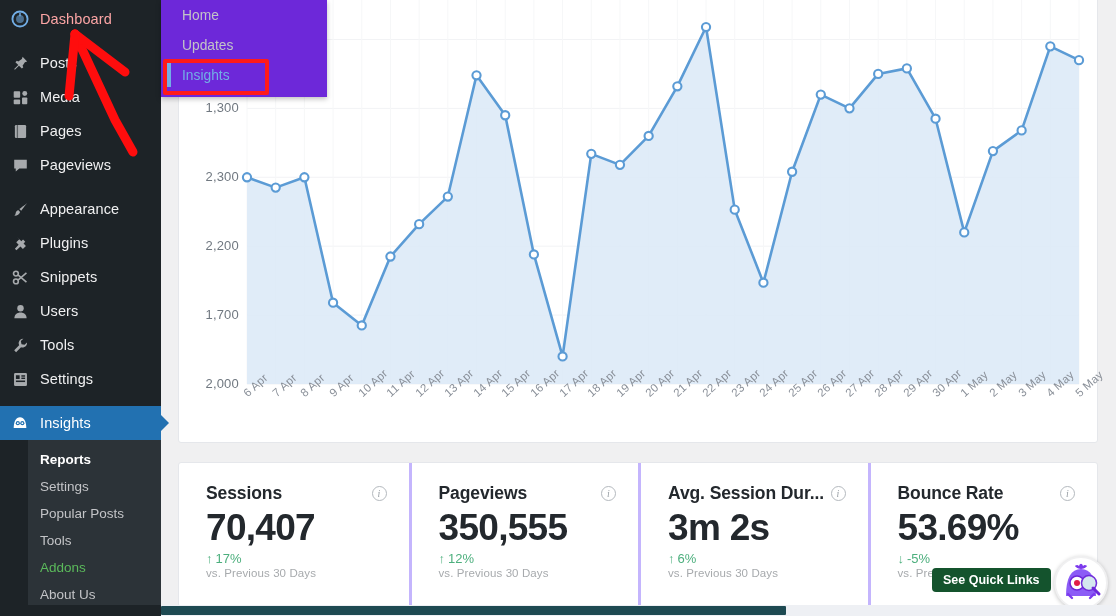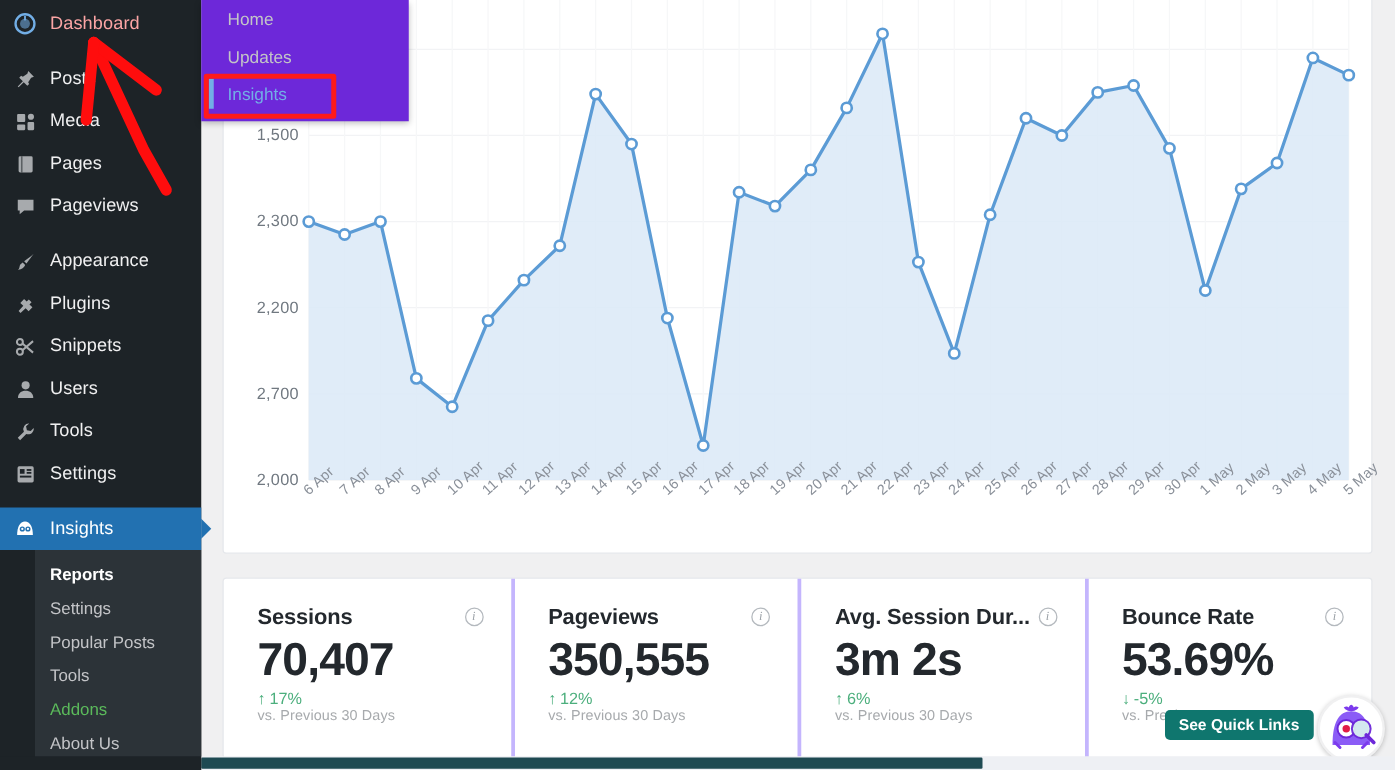--- a/index.html
+++ b/index.html
@@ -223,21 +223,21 @@
     margin-top: 1px;
     font-size: 11.5px;
     color: #a7aaad;
     letter-spacing: .1px;
   }
 
   
   #quicklinks-tip {
     position: absolute;
     left: 932px; top: 568px;
-    background: #0f766e;
+    background: #14532d;
     color: #ffffff;
     font-size: 12.5px;
     font-weight: bold;
     padding: 5px 11px;
     border-radius: 4px;
     white-space: nowrap;
     z-index: 60;
   }
   #mascot {
     position: absolute;
@@ -493,24 +493,24 @@
             <circle cx="727.8620689655172" cy="159.39636363636362" r="4.1" fill="#ffffff" stroke="#5b9bd5" stroke-width="2.1"></circle>
             <circle cx="756.551724137931" cy="209.7" r="4.1" fill="#ffffff" stroke="#5b9bd5" stroke-width="2.1"></circle>
             <circle cx="785.2413793103448" cy="323.4" r="4.1" fill="#ffffff" stroke="#5b9bd5" stroke-width="2.1"></circle>
             <circle cx="813.9310344827586" cy="242.08727272727273" r="4.1" fill="#ffffff" stroke="#5b9bd5" stroke-width="2.1"></circle>
             <circle cx="842.6206896551724" cy="221.41454545454548" r="4.1" fill="#ffffff" stroke="#5b9bd5" stroke-width="2.1"></circle>
             <circle cx="871.3103448275863" cy="137.34545454545457" r="4.1" fill="#ffffff" stroke="#5b9bd5" stroke-width="2.1"></circle>
             <circle cx="900" cy="151.12727272727273" r="4.1" fill="#ffffff" stroke="#5b9bd5" stroke-width="2.1"></circle>
           </svg>
         <div id="ytick-host">
             <div class="ytick" style="left: 0px; top: 467px;">2,000</div>
-            <div class="ytick" style="left: 0px; top: 398.091px;">2,700</div>
+            <div class="ytick" style="left: 0px; top: 398.091px;">1,700</div>
             <div class="ytick" style="left: 0px; top: 329.182px;">2,200</div>
             <div class="ytick" style="left: 0px; top: 260.273px;">2,300</div>
-            <div class="ytick" style="left: 0px; top: 191.364px;">1,500</div>
+            <div class="ytick" style="left: 0px; top: 191.364px;">1,300</div>
             <div class="ytick" style="left: 0px; top: 122.455px;">2,500</div>
           </div>
         <div id="xtick-host">
             <div class="xtick" style="left: 62px; top: 481px;">6 Apr</div>
             <div class="xtick" style="left: 90.6897px; top: 481px;">7 Apr</div>
             <div class="xtick" style="left: 119.379px; top: 481px;">8 Apr</div>
             <div class="xtick" style="left: 148.069px; top: 481px;">9 Apr</div>
             <div class="xtick" style="left: 176.759px; top: 481px;">10 Apr</div>
             <div class="xtick" style="left: 205.448px; top: 481px;">11 Apr</div>
             <div class="xtick" style="left: 234.138px; top: 481px;">12 Apr</div>

